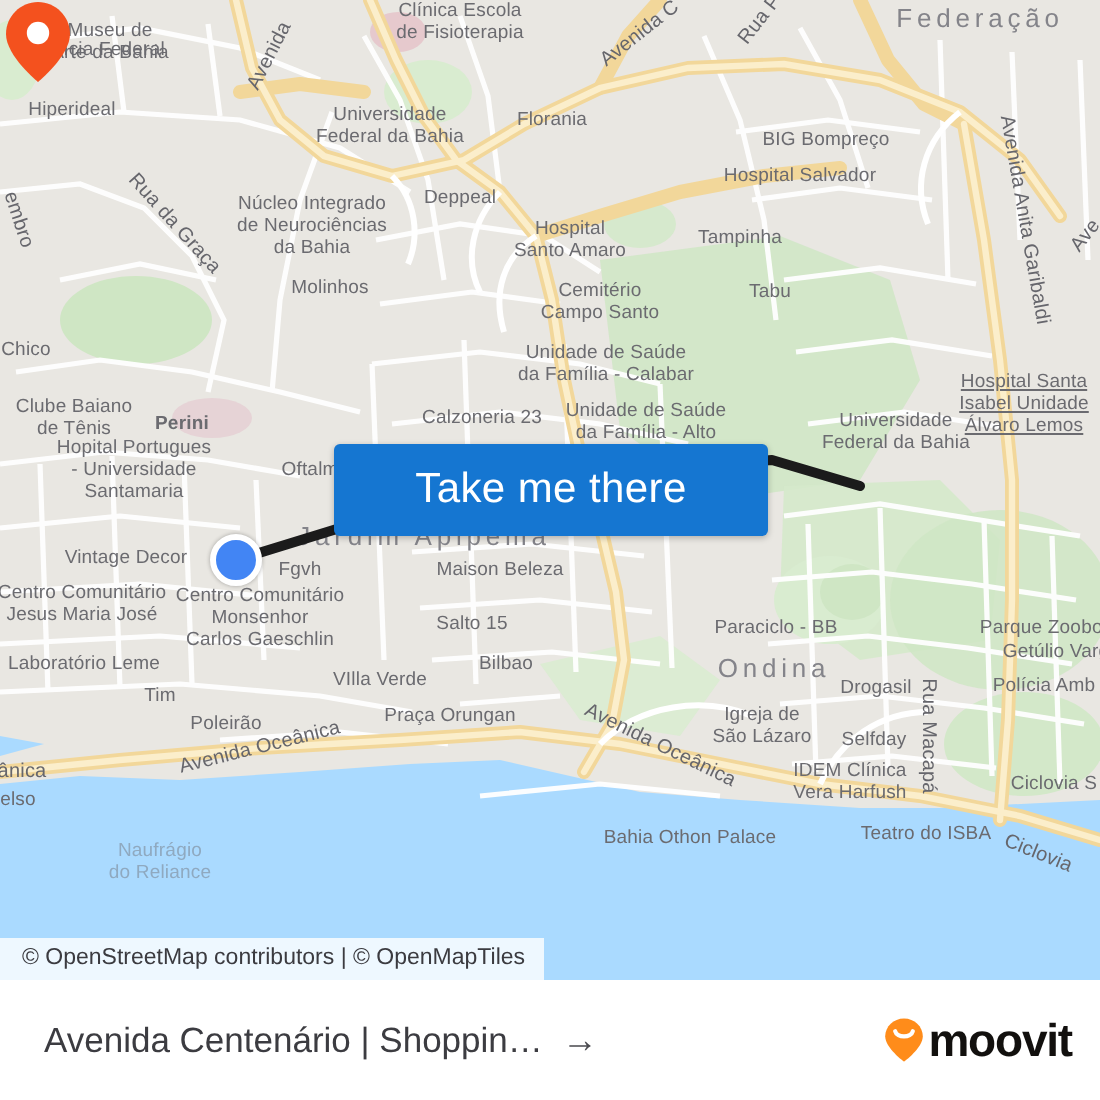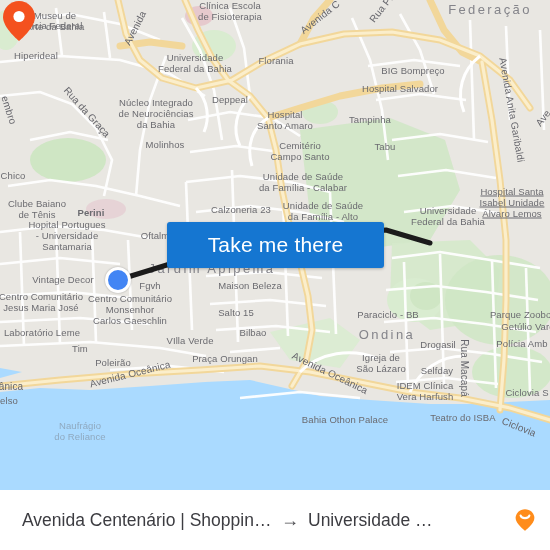--- a/index.html
+++ b/index.html
@@ -312,29 +312,30 @@
 
     <svg class="destpin" viewBox="0 0 38 42">
       <path d="M19,1 C10.2,1 3,8.2 3,17 C3,28 19,41 19,41 C19,41 35,28 35,17 C35,8.2 27.8,1 19,1 Z" fill="#f4511e"></path>
       <circle cx="19" cy="16.5" r="5.6" fill="#ffffff"></circle>
     </svg>
 
     <button class="cta">
       <span>Take me there</span>
     </button>
 
+    <div class="attrib">© OpenStreetMap contributors | © OpenMapTiles</div>
   </div>
 
   <div class="footer">
     <div class="trip">
       <span class="ep from">Avenida Centenário | Shopping B...</span>
       <span class="arrow">→</span>
-      <span class="ep to">Universidade F...</span>
     </div>
     <div class="brand">
       <svg width="22" height="24" viewBox="0 0 22 24">
         <path d="M11,1.2 C5.8,1.2 1.6,5.2 1.6,10.1 C1.6,16 11,22.8 11,22.8 C11,22.8 20.4,16 20.4,10.1 C20.4,5.2 16.2,1.2 11,1.2 Z" fill="#ff8c1a"></path>
         <path d="M6.6,7.6 C7.4,11 14.6,11 15.4,7.6" stroke="#ffffff" stroke-width="2.1" fill="none" stroke-linecap="round"></path>
       </svg>
+      <span class="word">moovit</span>
     </div>
   </div>
 
 </div>
 
 </body></html>

